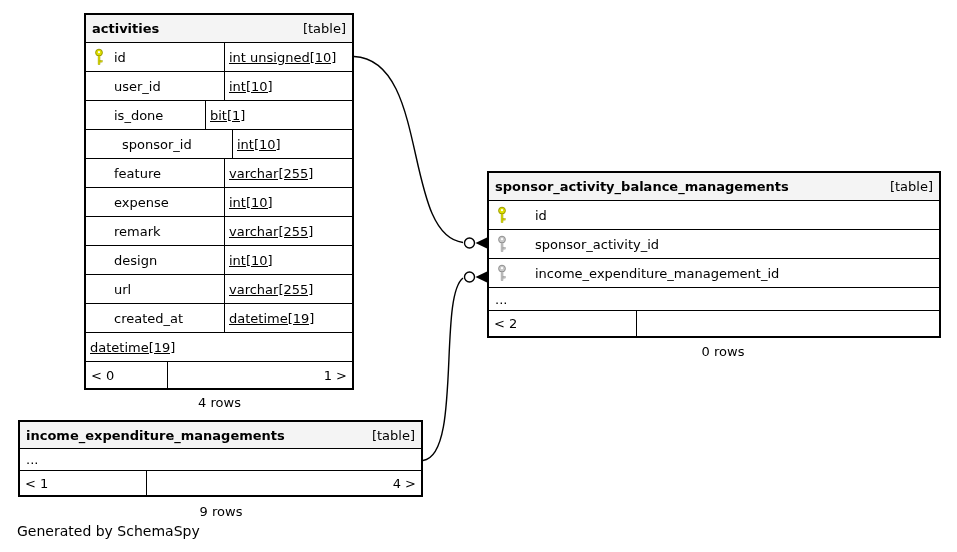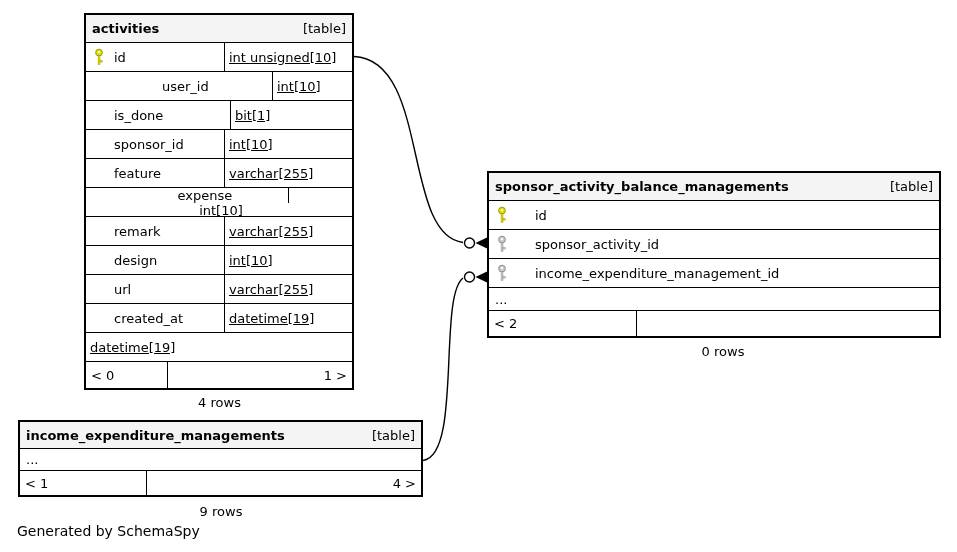--- a/index.html
+++ b/index.html
@@ -52,41 +52,41 @@
           <circle cx="5" cy="4.6" r="3.4" fill="#dede00" stroke="#9a9a00" stroke-width="1"></circle>
           <circle cx="5" cy="4.2" r="1.1" fill="#ffffff"></circle>
           <rect x="4.1" y="7.6" width="1.9" height="9" fill="#dede00" stroke="#9a9a00" stroke-width="0.5"></rect>
           <rect x="6" y="12.6" width="2.2" height="1.5" fill="#dede00" stroke="#9a9a00" stroke-width="0.5"></rect>
         </svg>
       </span>
       <div class="cell namecol with-divider" style="width:139px;">id</div>
       <div class="cell typecol" style="flex:1;">int unsigned[10]</div>
     </div>
 
-    <div class="row" style="height:29px;padding-left:48px;">
+    <div class="row" style="height:29px;">
       <div class="cell namecol with-divider" style="width:139px;">user_id</div>
       <div class="cell typecol" style="flex:1;">int[10]</div>
     </div>
 
     <div class="row" style="height:29px;">
-      <div class="cell namecol with-divider" style="width:145px;">is_done</div>
+      <div class="cell namecol with-divider" style="width:120px;">is_done</div>
       <div class="cell typecol" style="flex:1;">bit[1]</div>
     </div>
 
-    <div class="row" style="height:29px;">
+    <div class="row" style="height:29px;padding-left:8px;">
       <div class="cell namecol with-divider" style="width:139px;">sponsor_id</div>
       <div class="cell typecol" style="flex:1;">int[10]</div>
     </div>
 
     <div class="row" style="height:29px;">
       <div class="cell namecol with-divider" style="width:139px;">feature</div>
       <div class="cell typecol" style="flex:1;">varchar[255]</div>
     </div>
 
-    <div class="row" style="height:29px;flex-direction:column;">
+    <div class="row" style="height:29px;">
       <div class="cell namecol with-divider" style="width:139px;">expense</div>
       <div class="cell typecol" style="flex:1;">int[10]</div>
     </div>
 
     <div class="row" style="height:29px;">
       <div class="cell namecol with-divider" style="width:139px;">remark</div>
       <div class="cell typecol" style="flex:1;">varchar[255]</div>
     </div>
 
     <div class="row" style="height:29px;">

